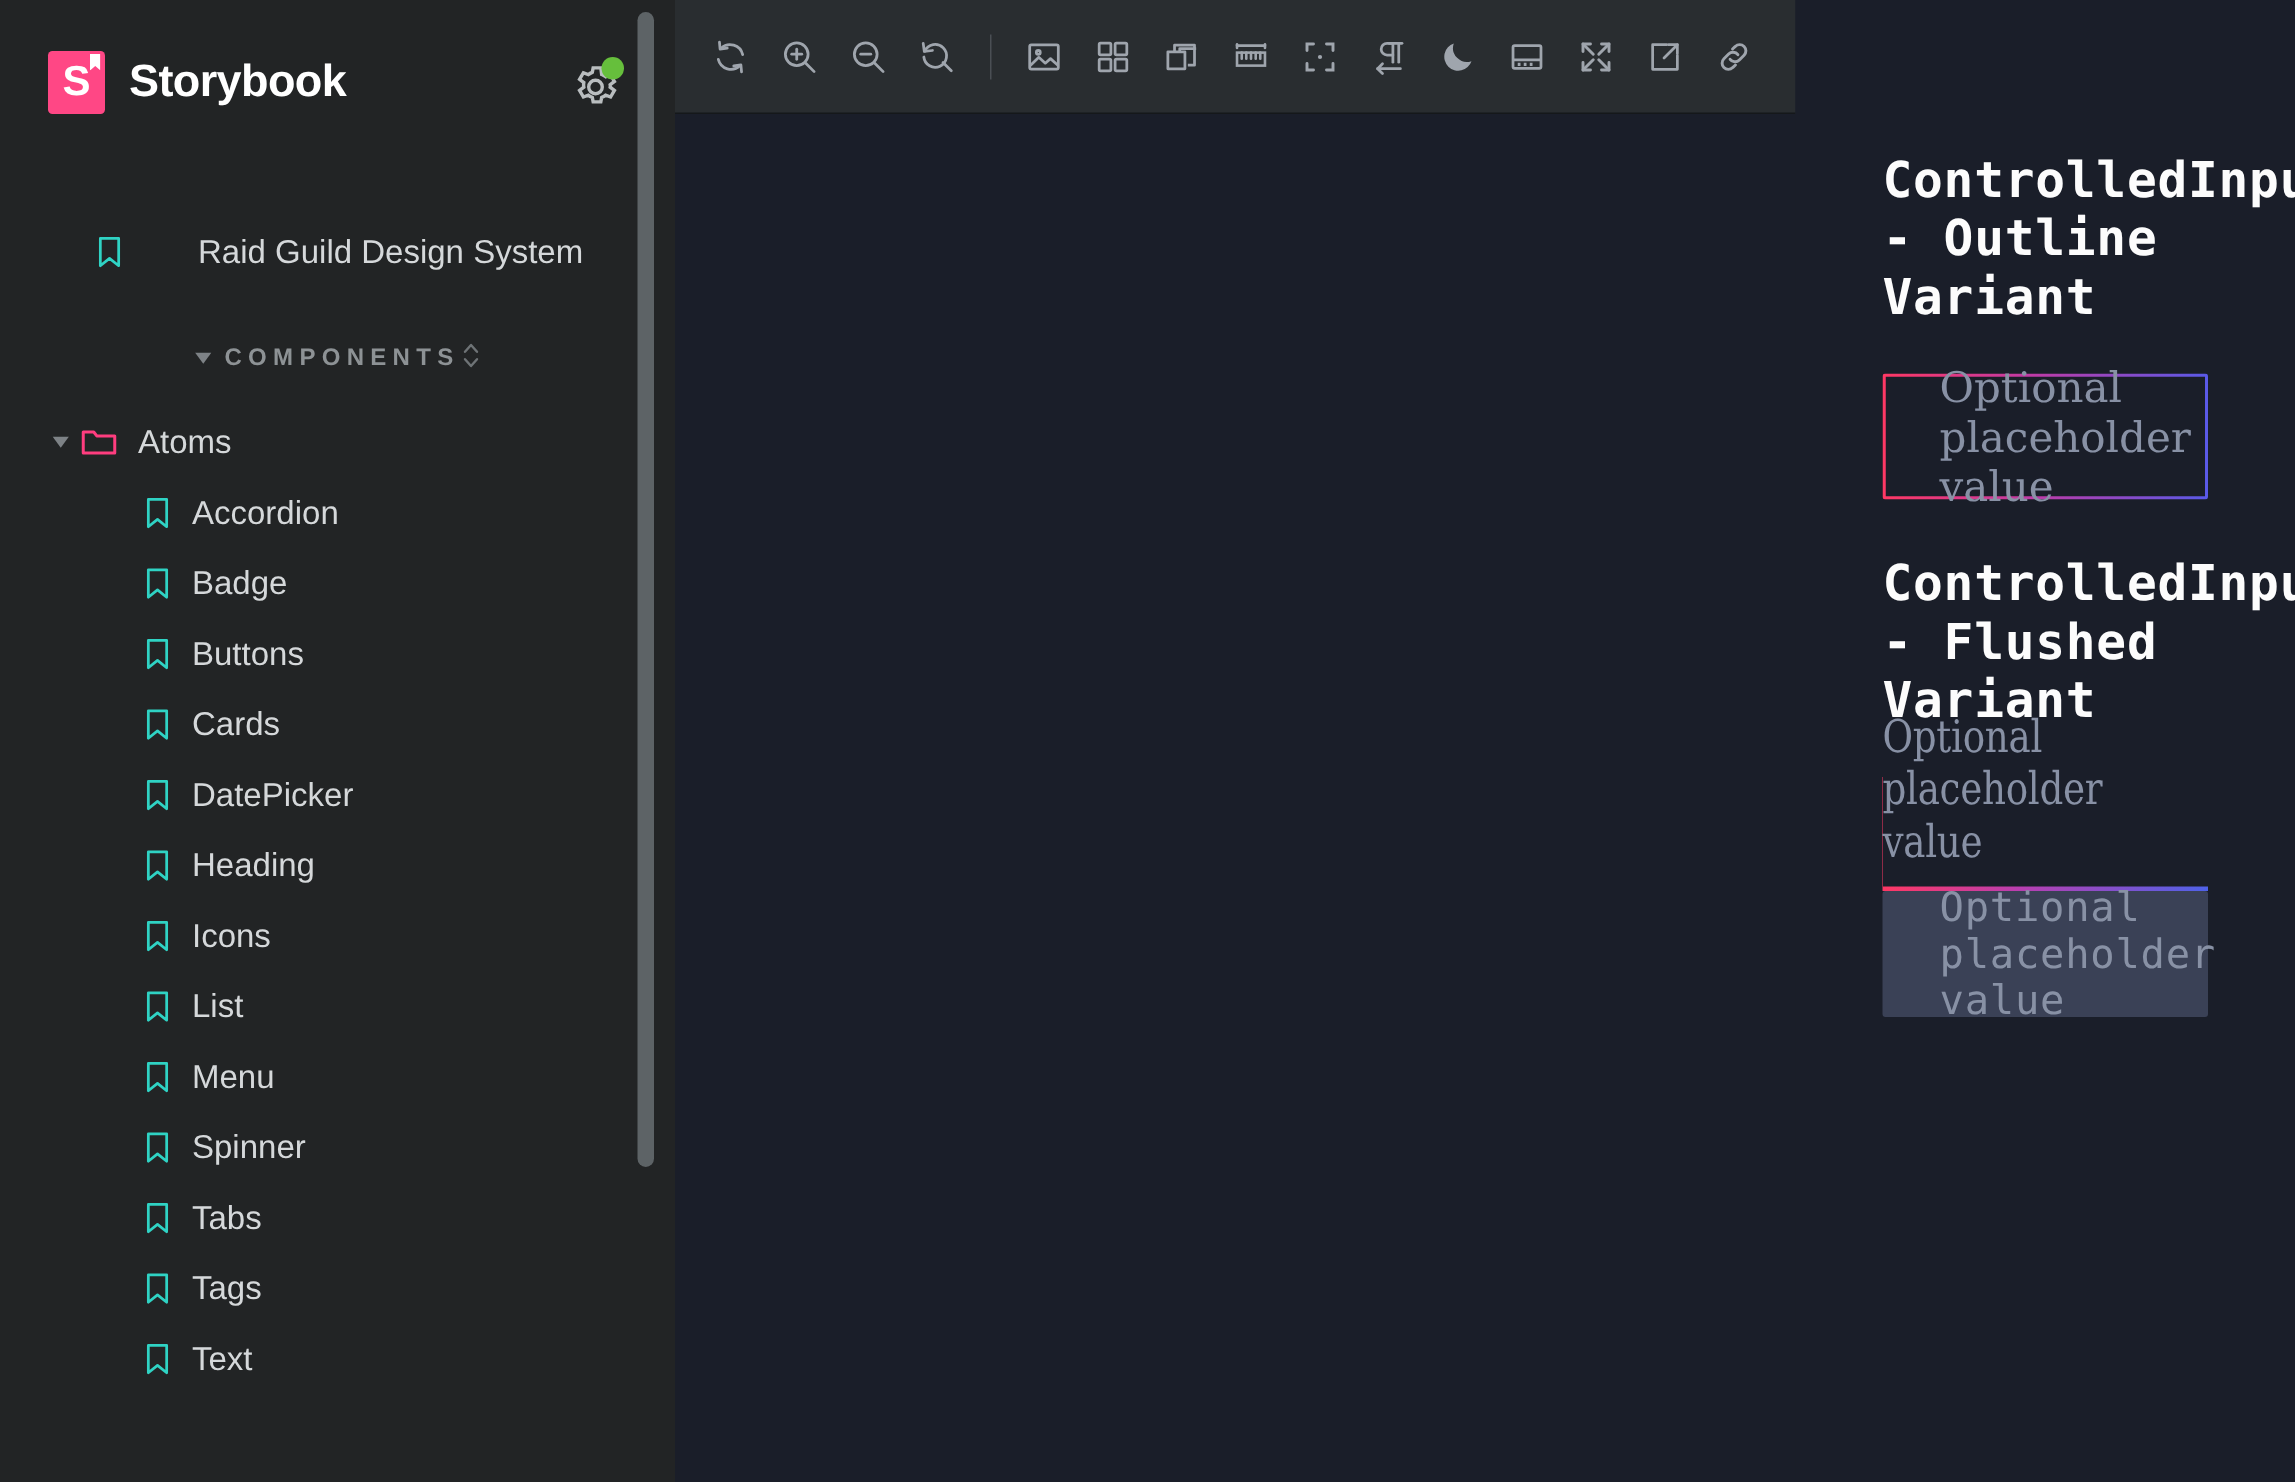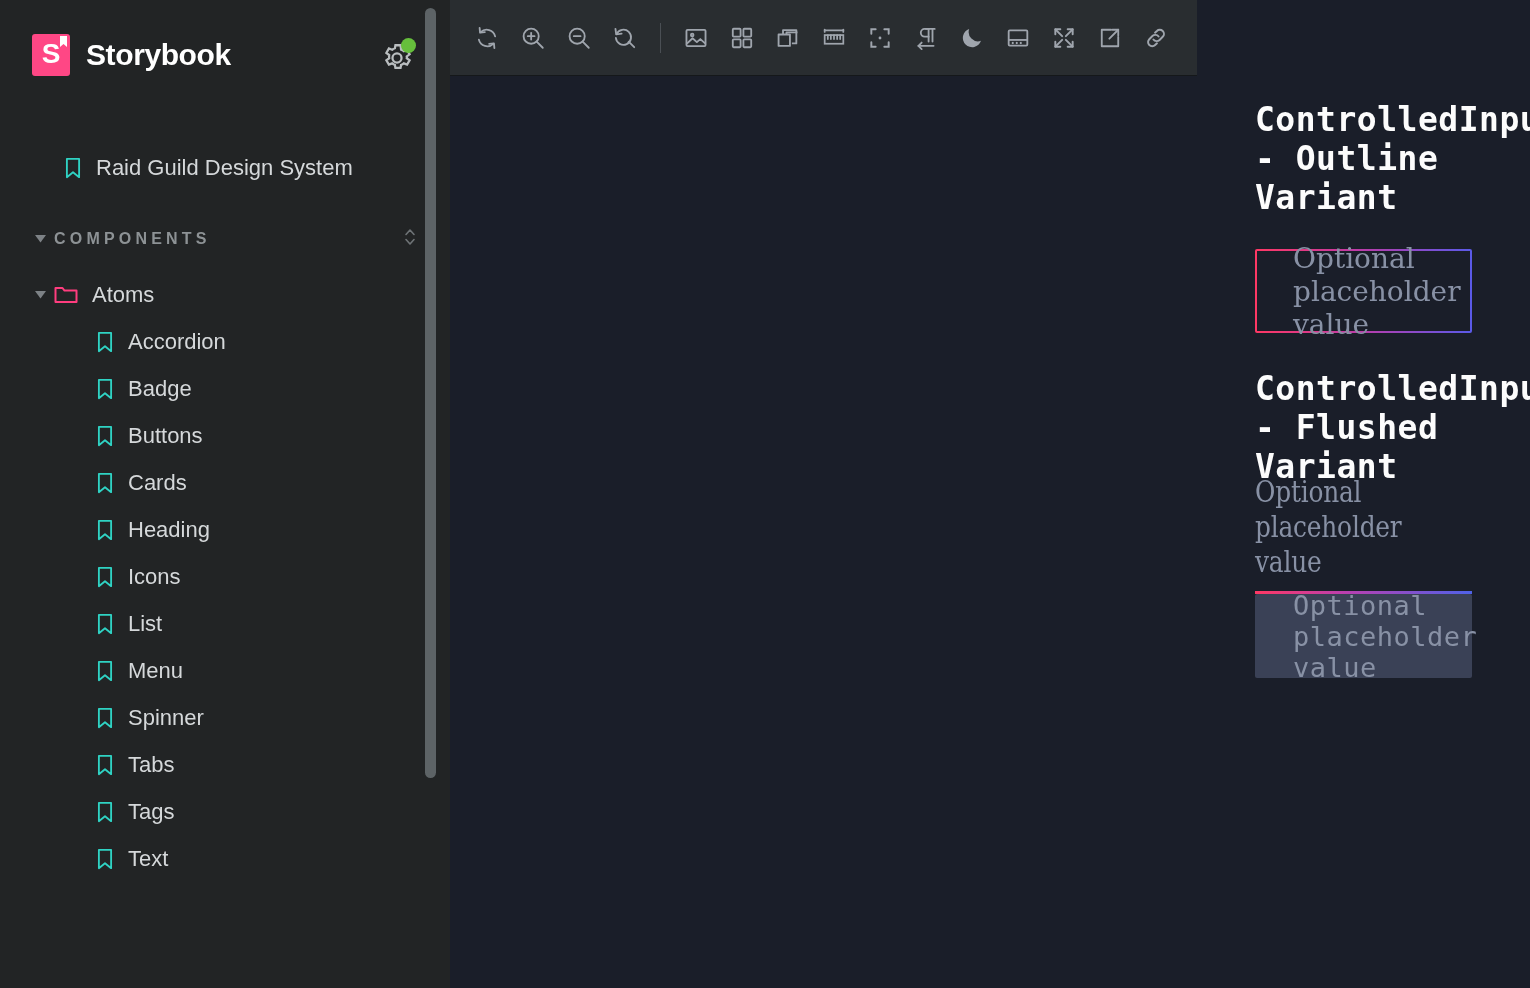--- a/index.html
+++ b/index.html
@@ -86,26 +86,26 @@
     height: 47px;
     color: #d5d8da;
     font-size: 22px;
     white-space: nowrap;
   }
   .tree-row .caret {
     width: 16px; flex: 0 0 16px; margin-right: 6px;
     display: flex; align-items: center; justify-content: center;
   }
   .tree-row .ico { flex: 0 0 auto; display: flex; align-items: center; margin-right: 14px; }
-  .root-row { padding-left: 32px; margin-bottom: 26px; }
+  .root-row { padding-left: 32px; margin-bottom: 26px; gap: 36px; }
   .group-row {
     color: #8d9295;
     font-size: 16px; letter-spacing: 4.2px; font-weight: 700;
     height: 44px;
-    justify-content: space-between;
+    justify-content: center;
     margin-bottom: 10px;
   }
   .group-row .left { display: flex; align-items: center; }
   .folder-row { padding-left: 0; }
   .leaf-row { padding-left: 64px; text-align: center; }
 
   .sb-scrollbar {
     position: absolute; top: 8px; left: 425px;
     width: 11px; height: 770px;
     background: #5d6366;
@@ -298,20 +298,28 @@
                 </svg>
               </span>
               <span>Cards</span>
             </div>
             <div class="tree-row leaf-row">
               <span class="ico">
                 <svg width="18" height="22" viewBox="0 0 14 18" fill="none" stroke="#2fd3c4" stroke-width="1.5" stroke-linejoin="round">
                   <path d="M2 1.5h10v15l-5-4-5 4z"></path>
                 </svg>
               </span>
+              <span>DatePicker</span>
+            </div>
+            <div class="tree-row leaf-row">
+              <span class="ico">
+                <svg width="18" height="22" viewBox="0 0 14 18" fill="none" stroke="#2fd3c4" stroke-width="1.5" stroke-linejoin="round">
+                  <path d="M2 1.5h10v15l-5-4-5 4z"></path>
+                </svg>
+              </span>
               <span>Heading</span>
             </div>
             <div class="tree-row leaf-row">
               <span class="ico">
                 <svg width="18" height="22" viewBox="0 0 14 18" fill="none" stroke="#2fd3c4" stroke-width="1.5" stroke-linejoin="round">
                   <path d="M2 1.5h10v15l-5-4-5 4z"></path>
                 </svg>
               </span>
               <span>Icons</span>
             </div>

